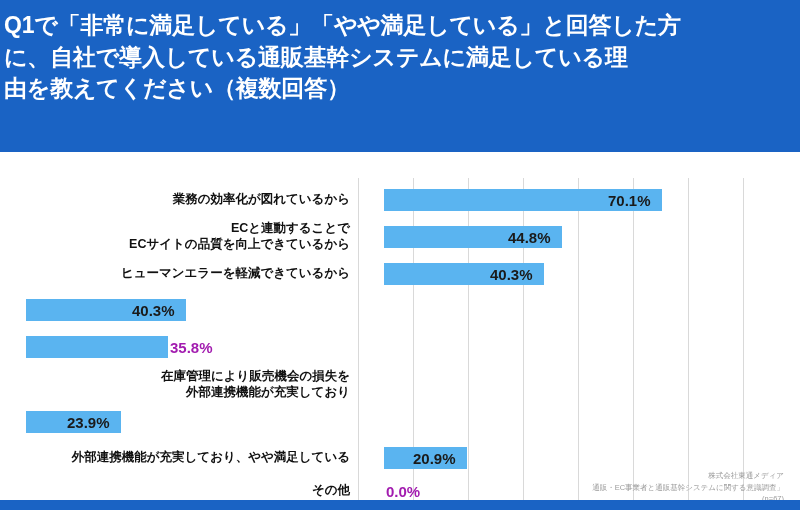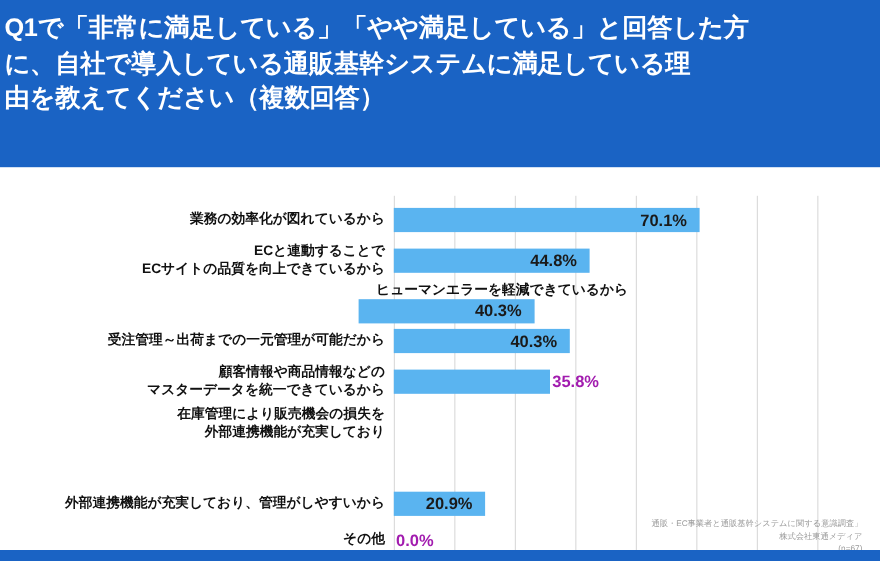--- a/index.html
+++ b/index.html
@@ -84,20 +84,21 @@
     color: #111111;
     line-height: 1.25;
     white-space: pre-line;
   }
   .bar-wrap {
     position: relative;
     flex: 1;
     height: 100%;
     display: flex;
     align-items: center;
+    padding-left: 26px;
   }
   .bar {
     height: 22px;
     background: #5ab4f0;
   }
   .bar-value {
     font-size: 15px;
     font-weight: bold;
     color: #a21caf;
     margin-left: -2px;
@@ -165,55 +166,56 @@
 
         <div class="row" style="height:38px;">
           <div class="row-label">ECと連動することで
 ECサイトの品質を向上できているから</div>
           <div class="bar-wrap">
             <div class="bar" style="width:178px;"></div>
             <div class="bar-value inside">44.8%</div>
           </div>
         </div>
 
-        <div class="row" style="height:36px;flex-direction:column;">
+        <div class="row" style="height:36px;">
           <div class="row-label">ヒューマンエラーを軽減できているから</div>
           <div class="bar-wrap">
             <div class="bar" style="width:160px;"></div>
             <div class="bar-value inside">40.3%</div>
           </div>
         </div>
 
         <div class="row" style="height:36px;">
-          <div class="row-label">受注管理～出荷までの一元管理が可能だから</div>
           <div class="bar-wrap">
             <div class="bar" style="width:160px;"></div>
             <div class="bar-value inside">40.3%</div>
           </div>
         </div>
 
         <div class="row" style="height:38px;">
-          <div class="row-label">顧客情報や商品情報などの
-マスターデータを統一できているから</div>
           <div class="bar-wrap">
             <div class="bar" style="width:142px;"></div>
             <div class="bar-value">35.8%</div>
           </div>
         </div>
 
         <div class="row" style="height:38px;">
           <div class="row-label">在庫管理により販売機会の損失を
 外部連携機能が充実しており</div>
         </div>
 
         <div class="row" style="height:36px;">
-        </div>
-
-        <div class="row" style="height:36px;">
-          <div class="row-label">外部連携機能が充実しており、管理がしやすいから</div>
+          <div class="bar-wrap">
+            <div class="bar" style="width:95px;"></div>
+            <div class="bar-value inside">23.9%</div>
+          </div>
+        </div>
+
+        <div class="row" style="height:36px;">
+          <div class="row-label">外部連携機能が充実しており、やや満足している</div>
           <div class="bar-wrap">
             <div class="bar" style="width:83px;"></div>
             <div class="bar-value inside">20.9%</div>
           </div>
         </div>
 
         <div class="row" style="height:30px;">
           <div class="row-label">その他</div>
           <div class="bar-wrap">
             <div class="bar" style="width:0px;"></div>
@@ -226,20 +228,20 @@
           <div class="bar-wrap">
             <div class="bar" style="width:12px;"></div>
             <div class="bar-value">3.0%</div>
           </div>
         </div>
 
       </div>
     </div>
 
     <div class="credit">
+      <div>株式会社東通メディア</div>
       <div>通販・EC事業者と通販基幹システムに関する意識調査」</div>
-      <div>株式会社東通メディア</div>
       <div>(n=67)</div>
     </div>
   </div>
 
   <div class="bottom-bar"></div>
 </div>
 
 </body></html>

